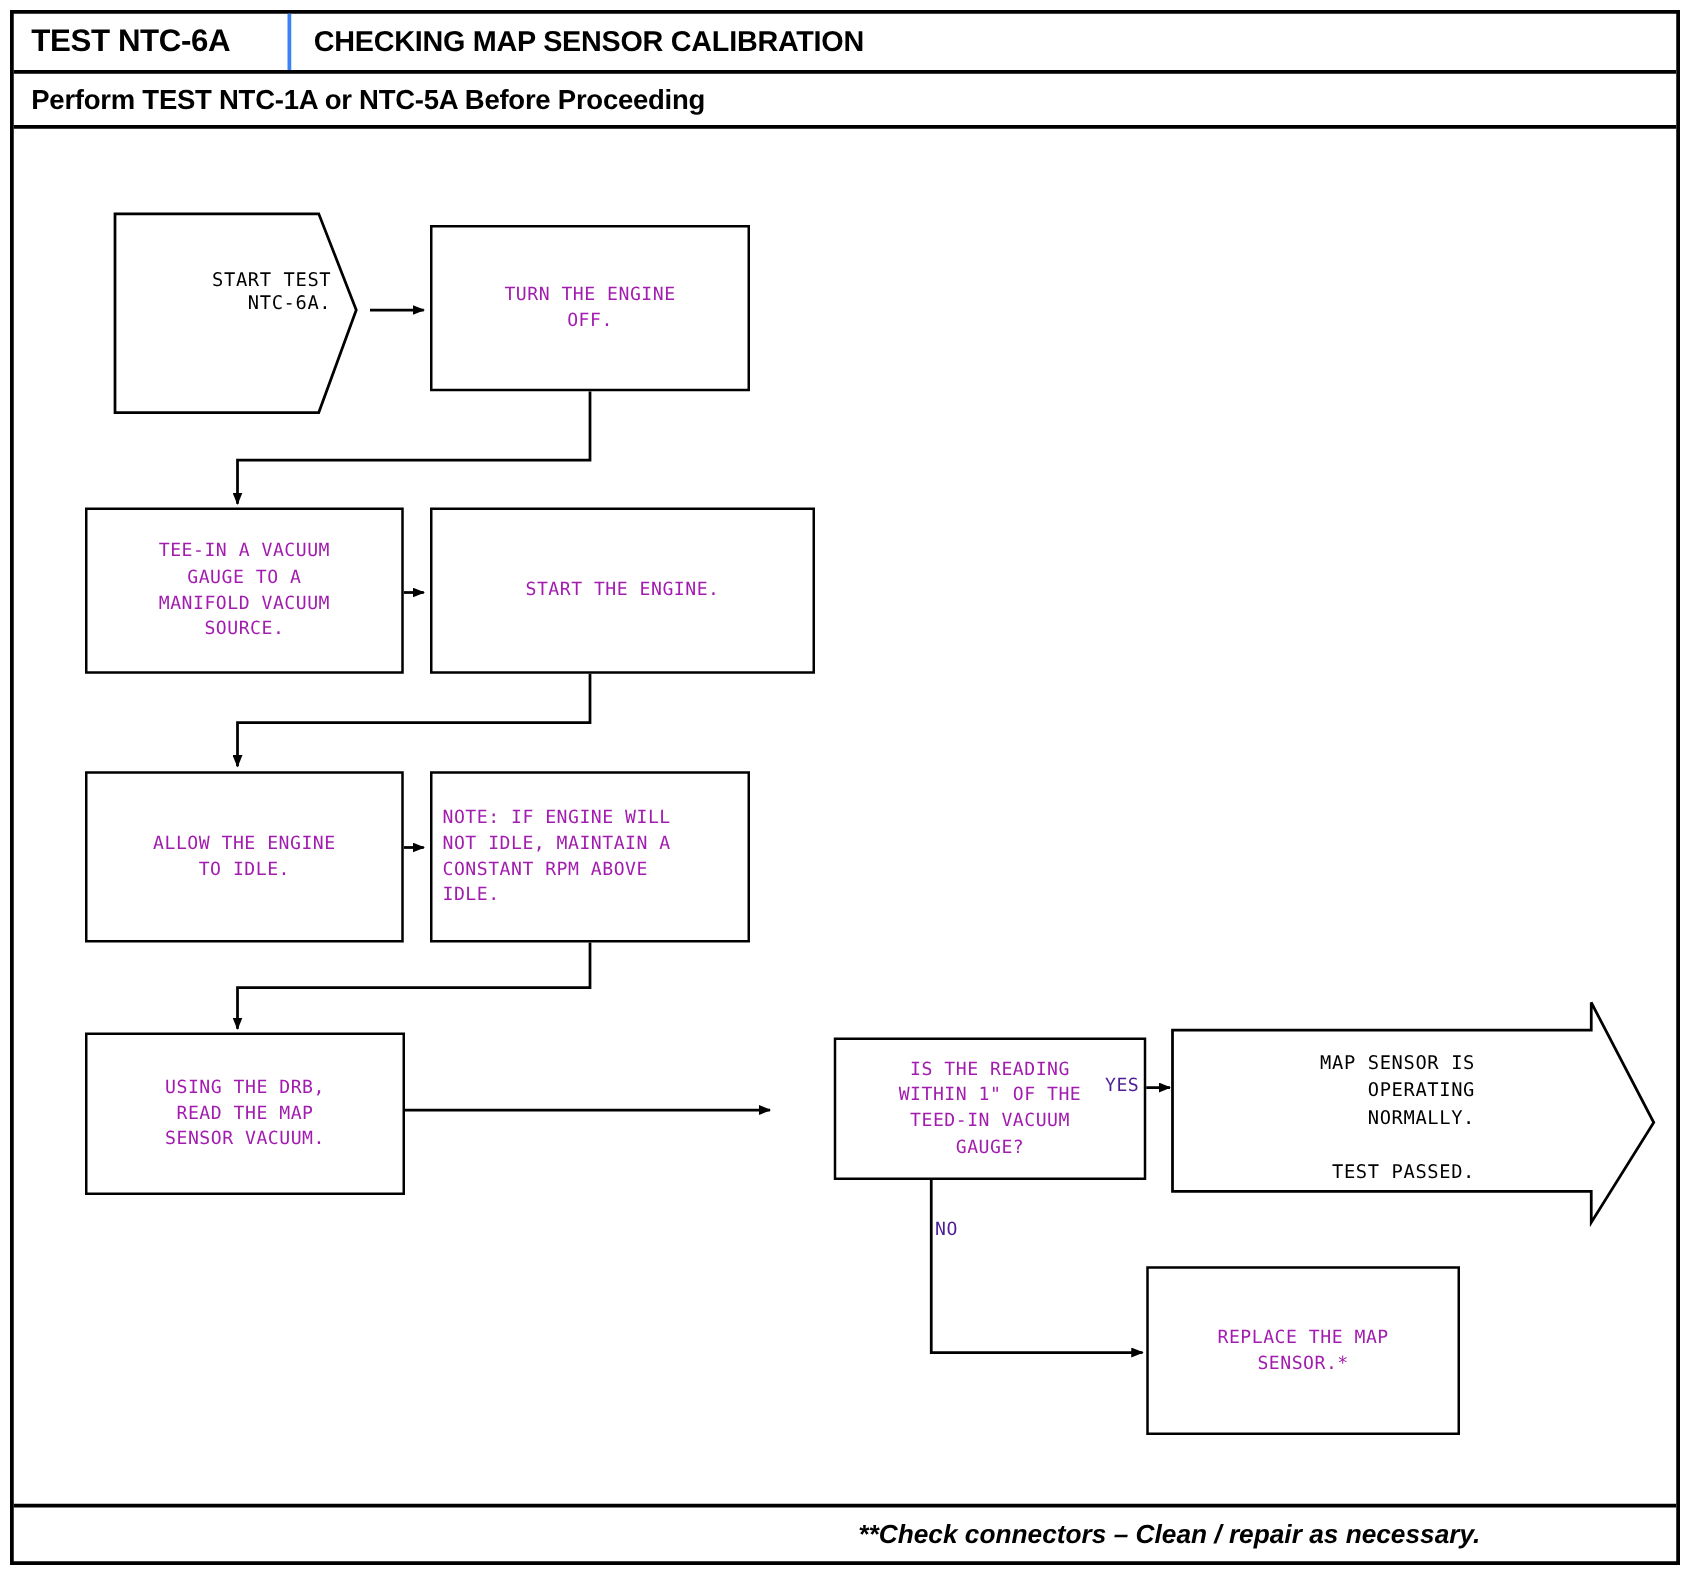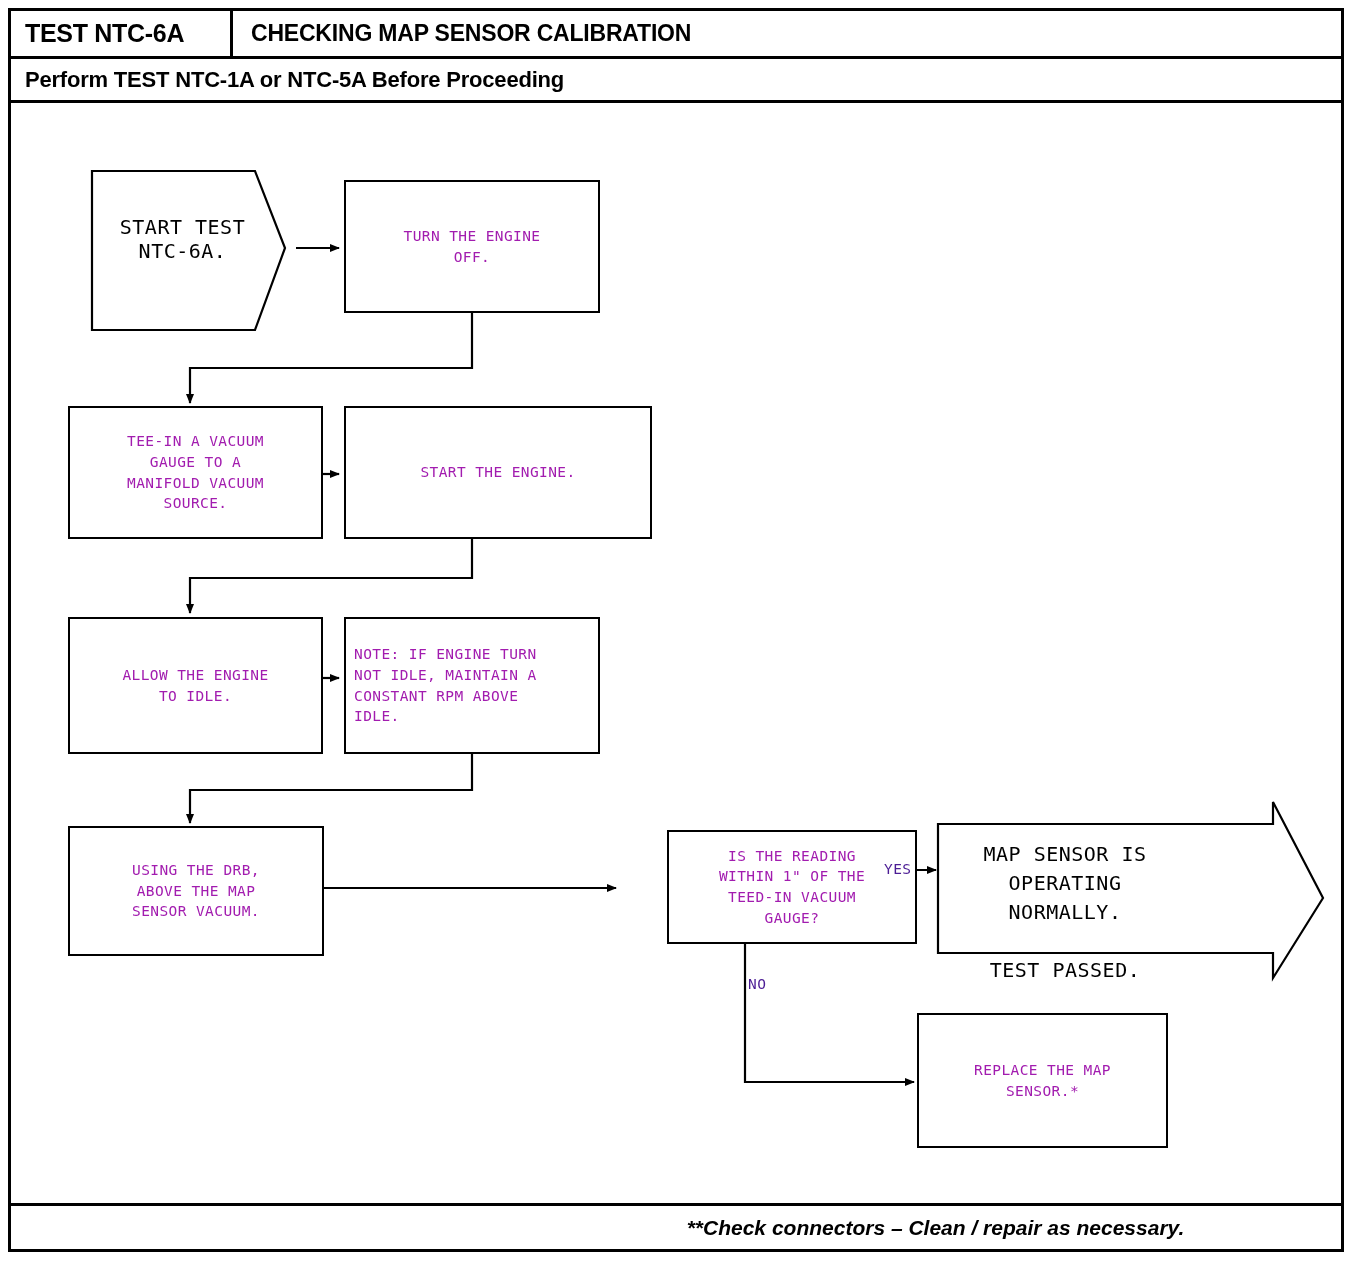--- a/index.html
+++ b/index.html
@@ -36,21 +36,21 @@
     box-sizing: border-box;
     border-bottom: 3px solid #000;
   }
   .hdr-testno {
     position: absolute;
     left: 0px;
     top: 0px;
     width: 222px;
     height: 45px;
     box-sizing: border-box;
-    border-right: 3px solid #000000;
+    border-right: 3px solid #3b82f6;
     display: flex;
     align-items: center;
     justify-content: flex-start;
     padding-left: 14px;
     font-size: 25px;
     font-weight: bold;
     letter-spacing: -0.3px;
   }
   .hdr-title {
     position: absolute;
@@ -150,24 +150,24 @@
     position: absolute;
     left: 0;
     top: 0;
     width: 1360px;
     height: 1268px;
     pointer-events: none;
   }
   .arrowtext {
     position: absolute;
     font-family: "DejaVu Sans Mono", monospace;
-    font-size: 20px;
+    font-size: 15px;
     letter-spacing: 0.5px;
     white-space: pre-line;
-    text-align: center;
+    text-align: right;
     color: #000;
   }
 </style>
 </head>
 <body>
 
 <div id="page">
 
   <div class="outer-frame"></div>
 
@@ -218,27 +218,27 @@
   <div class="node" style="left:68px; top:406px; width:255px; height:133px;">TEE-IN A VACUUM
 GAUGE TO A
 MANIFOLD VACUUM
 SOURCE.</div>
 
   <div class="node" style="left:344px; top:406px; width:308px; height:133px;">START THE ENGINE.</div>
 
   <div class="node" style="left:68px; top:617px; width:255px; height:137px;">ALLOW THE ENGINE
 TO IDLE.</div>
 
-  <div class="node left-text" style="left:344px; top:617px; width:256px; height:137px;">NOTE: IF ENGINE TURN
+  <div class="node left-text" style="left:344px; top:617px; width:256px; height:137px;">NOTE: IF ENGINE WILL
 NOT IDLE, MAINTAIN A
 CONSTANT RPM ABOVE
 IDLE.</div>
 
   <div class="node" style="left:68px; top:826px; width:256px; height:130px;">USING THE DRB,
-ABOVE THE MAP
+READ THE MAP
 SENSOR VACUUM.</div>
 
   <div class="node" style="left:620px; top:830px; width:250px; height:114px;margin-left:47px;">IS THE READING
 WITHIN 1" OF THE
 TEED-IN VACUUM
 GAUGE?</div>
 
   <div class="arrowtext" style="left:950px; top:840px; width:230px; line-height:1.45;">MAP SENSOR IS
 OPERATING
 NORMALLY.

